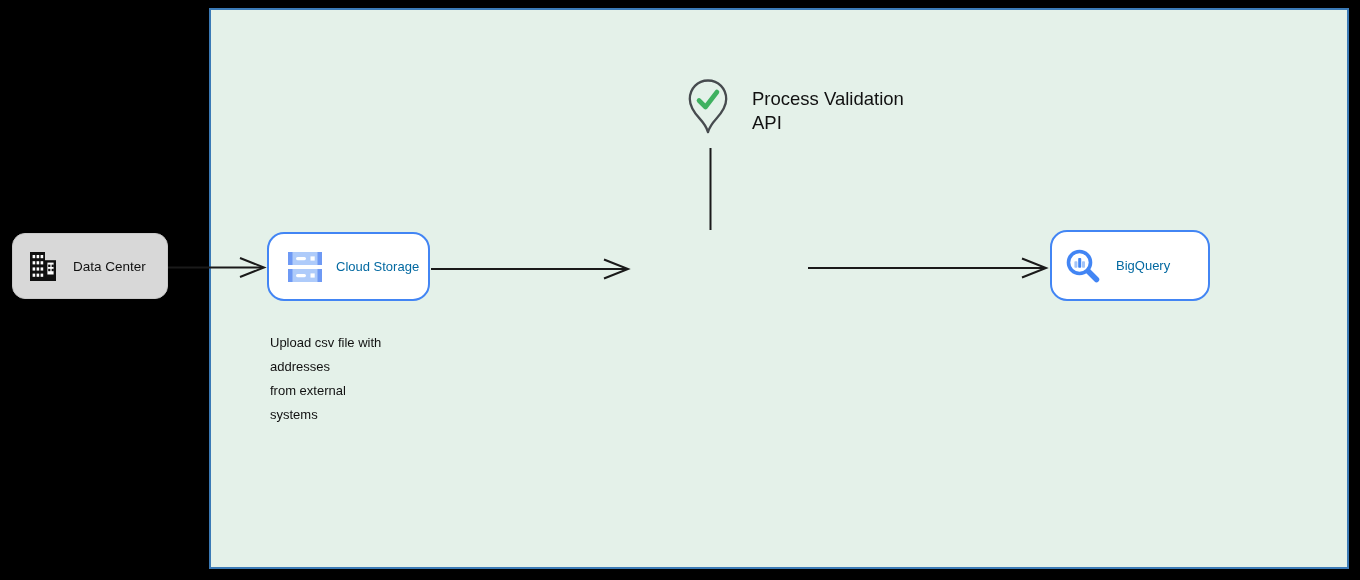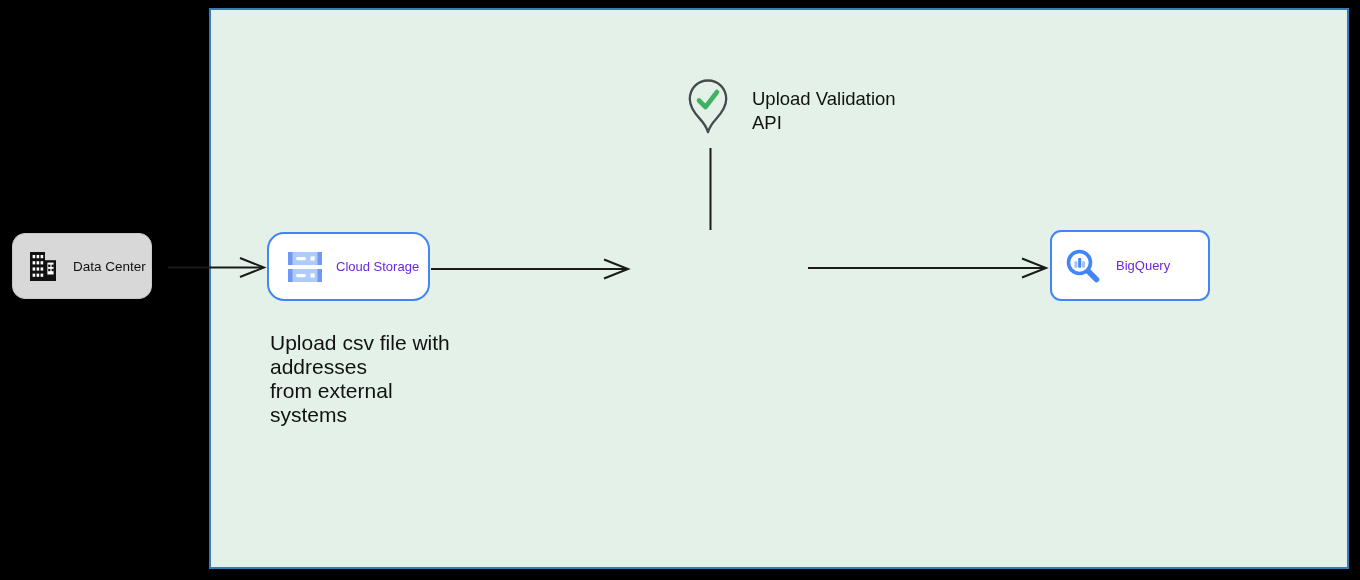--- a/index.html
+++ b/index.html
@@ -4,38 +4,38 @@
 <style>
   html,body{margin:0;padding:0;}
   body{background:#000;font-family:"Liberation Sans",sans-serif;}
   .canvas{position:relative;width:1360px;height:580px;background:#000;overflow:hidden;}
   .panel{position:absolute;left:209px;top:8px;width:1140px;height:561px;
          background:#e4f1e9;border:2.5px solid #3b7ab6;box-sizing:border-box;}
   .connectors{position:absolute;left:0;top:0;width:1360px;height:580px;pointer-events:none;}
   .node{position:absolute;display:flex;align-items:center;background:#fff;
         border:2.5px solid #4285f4;border-radius:17px;box-sizing:border-box;}
   .node .icon{flex:0 0 auto;display:flex;align-items:center;}
-  .node .label{font-size:13px;color:#6d28d9;white-space:nowrap;}
-  .node-datacenter{left:12px;top:233px;width:140px;height:66px;background:#d8d8d8;
+  .node .label{font-size:13px;color:#0369a1;white-space:nowrap;}
+  .node-datacenter{left:12px;top:233px;width:156px;height:66px;background:#d8d8d8;
         border:1px solid #c9c9c9;border-radius:13px;}
   .node-datacenter .icon{margin-left:17px;}
   .node-datacenter .label{margin-left:17px;color:#111;font-size:13.5px;}
   .node-cloudstorage{left:267px;top:232px;width:163px;height:69px;}
   .node-cloudstorage .icon{margin-left:19px;}
   .node-cloudstorage .label{margin-left:14px;}
   .node-dataflow{left:630px;top:231px;width:177px;height:77px;border-radius:19px;}
   .node-dataflow .icon{margin-left:15px;}
   .node-dataflow .label{margin-left:7px;}
-  .node-bigquery{left:1050px;top:230px;width:160px;height:71px;border-radius:11px;}
+  .node-bigquery{left:1050px;top:230px;width:160px;height:71px;}
   .node-bigquery .icon{margin-left:13px;}
   .node-bigquery .label{margin-left:15px;}
   .pin{position:absolute;left:688px;top:79px;}
   .av-label{position:absolute;left:752px;top:87px;font-size:18.5px;line-height:23.5px;
         color:#111;white-space:pre-line;}
-  .caption{position:absolute;font-size:21px;line-height:24px;color:#111;white-space:pre-line;}
+  .caption{position:absolute;font-size:13px;line-height:24px;color:#111;white-space:pre-line;}
   .caption-cs{left:270px;top:331px;}
   .caption-df{left:568px;top:330px;}
   .caption-bq{left:988px;top:330px;}
 </style>
 </head>
 <body>
 
 <div class="canvas">
 
   <div class="panel"></div>
@@ -122,21 +122,21 @@
     </span>
     <span class="label">BigQuery</span>
   </div>
 
   <div class="pin">
     <svg width="40" height="57" viewBox="0 0 40 57" xmlns="http://www.w3.org/2000/svg" fill="none">
       <path d="M20,1.5 C9.5,1.5 1.8,9.6 1.8,20 C1.8,27 6.1,33.5 11.5,39.4 C15.5,43.8 18.7,48.2 20,53.2 C21.3,48.2 24.5,43.8 28.5,39.4 C33.9,33.5 38.2,27 38.2,20 C38.2,9.6 30.5,1.5 20,1.5 Z" stroke="#474b4f" stroke-width="2.3" stroke-linejoin="round"></path>
       <polyline points="11,21.5 17.5,28 29,13" stroke="#3fb160" stroke-width="4.6" stroke-linecap="round" stroke-linejoin="round"></polyline>
     </svg>
   </div>
-  <div class="av-label">Upload Validation
+  <div class="av-label">Process Validation
 API</div>
 
   <div class="caption caption-cs">Upload csv file with
 addresses
 from external
 systems</div>
 
 </div>
 
 </body></html>

